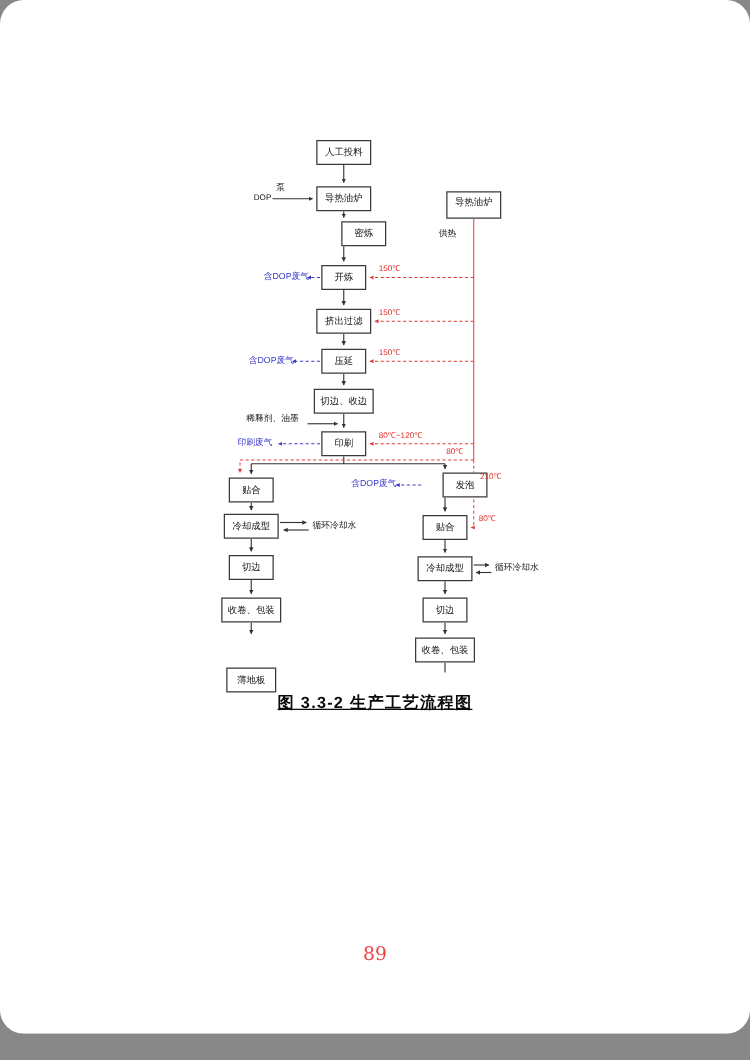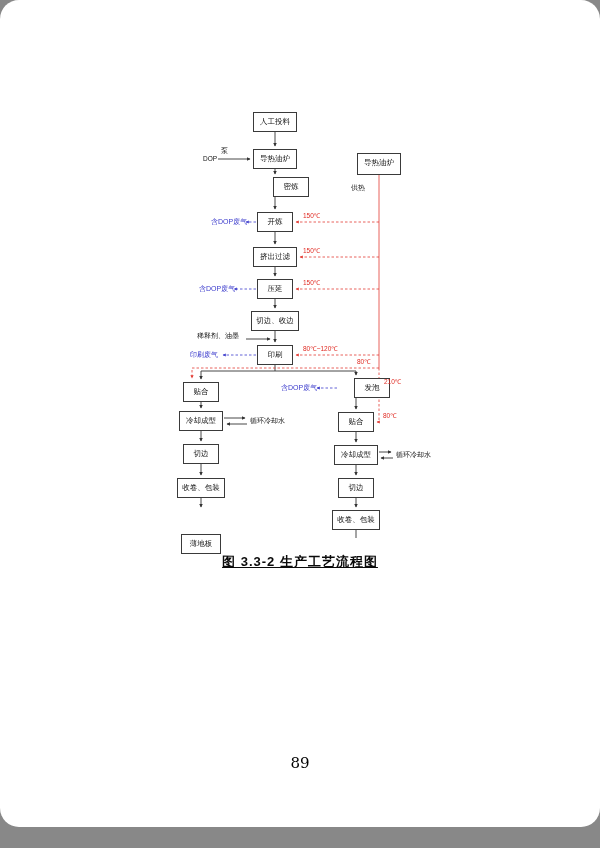--- a/index.html
+++ b/index.html
@@ -20,21 +20,21 @@
   }
   .lbl-gas{color:#3a3acc;}
   .lbl-heat{color:#e02a22;font-size:6.5px;}
   .lbl-dop{font-size:6.5px;}
   .caption{
     position:absolute;left:0;right:0;top:553px;text-align:center;
     font-size:13px;font-weight:bold;color:#0a0a0a;letter-spacing:1px;text-decoration:underline;
   }
   .pagenum{
     position:absolute;left:0;right:0;top:754px;text-align:center;
-    font-family:"DejaVu Serif", serif;font-size:15px;color:#000000;
+    font-family:"DejaVu Serif", serif;font-size:15px;color:#ef4444;
   }
 </style>
 </head>
 <body>
 
 <div class="page">
 
   <svg class="lines" width="600" height="848" viewBox="0 0 600 848">
     <defs>
       <marker id="m-black" markerWidth="5" markerHeight="5" refX="3.5" refY="2" orient="auto">

